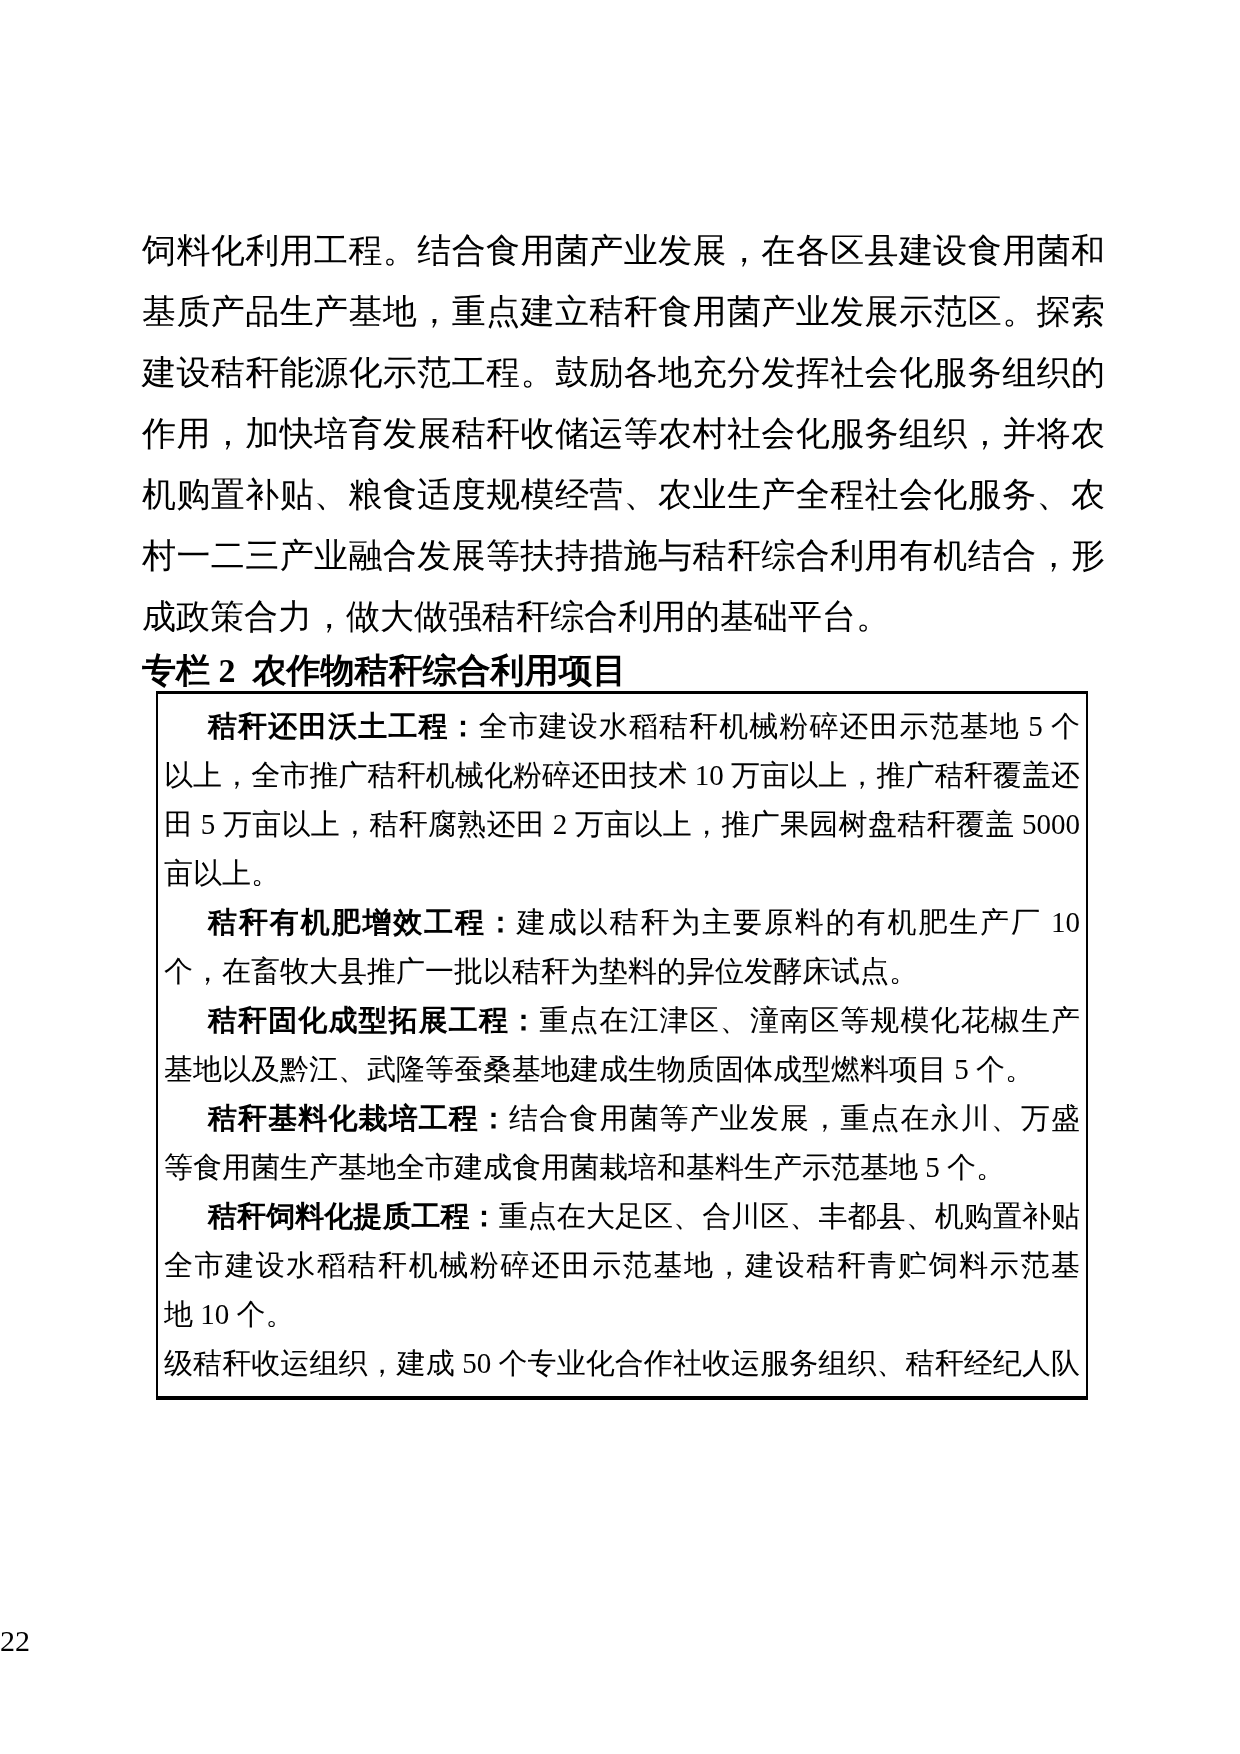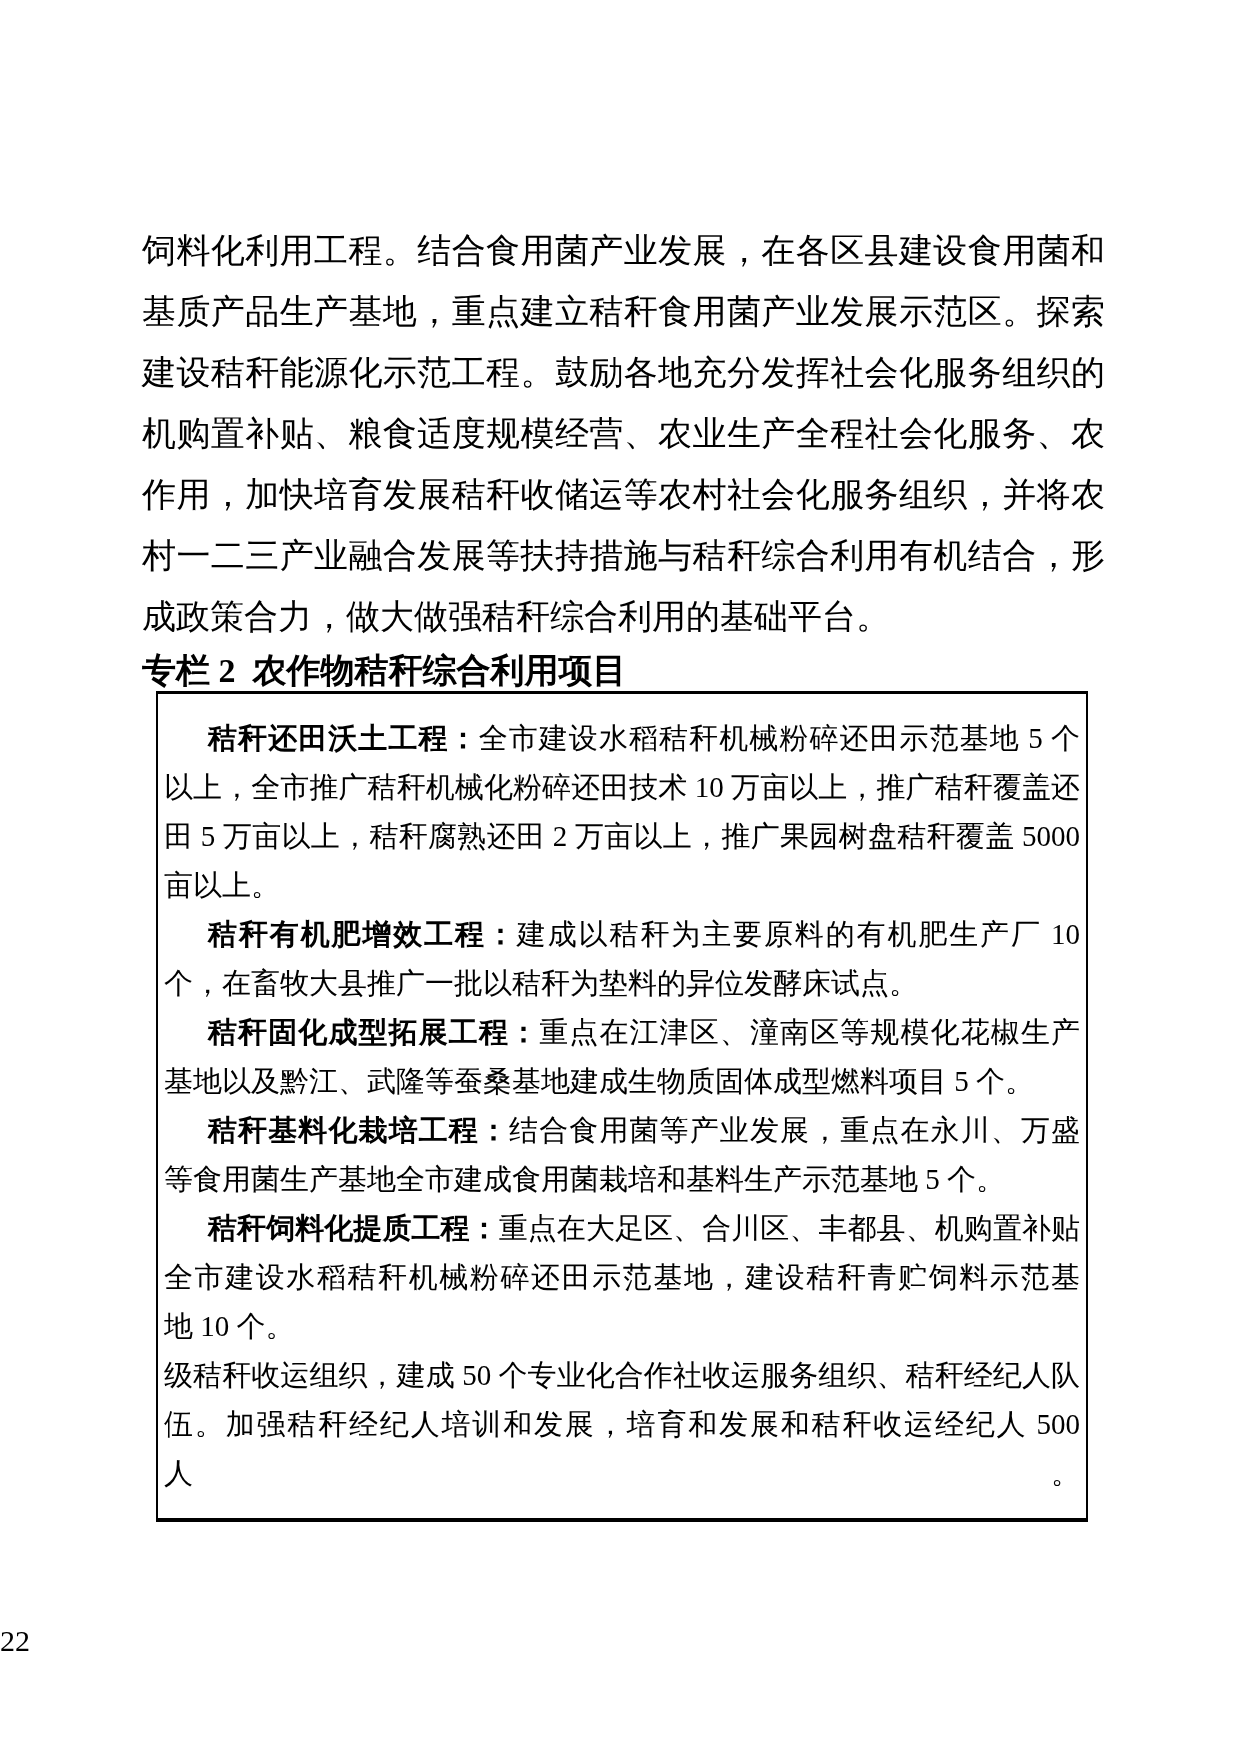--- a/index.html
+++ b/index.html
@@ -43,21 +43,21 @@
 
   
   .cbox {
     box-sizing: border-box;
     margin-left: 14px;
     margin-top: 1px;
     width: 932px;
     border: 2px solid #000;
     border-top-width: 3px;
     border-bottom-width: 4px;
-    padding: 20px 6px;
+    padding: 8px 6px;
   }
   .bline {
     font-size: 29px;
     line-height: 49px;
     text-align: justify;
     text-align-last: justify;
   }
   .bline.nofill { text-align-last: auto; }
   .bline.indent { text-indent: 44px; }
   .bline b { font-weight: bold; }
@@ -74,41 +74,40 @@
 </style>
 </head>
 <body>
 
 <div class="page">
 
   <div class="main-text">
     <div class="mline">饲料化利用工程。结合食用菌产业发展，在各区县建设食用菌和</div>
     <div class="mline">基质产品生产基地，重点建立秸秆食用菌产业发展示范区。探索</div>
     <div class="mline">建设秸秆能源化示范工程。鼓励各地充分发挥社会化服务组织的</div>
+    <div class="mline">作用，加快培育发展秸秆收储运等农村社会化服务组织，并将农</div>
     <div class="mline">机购置补贴、粮食适度规模经营、农业生产全程社会化服务、农</div>
-    <div class="mline">作用，加快培育发展秸秆收储运等农村社会化服务组织，并将农</div>
     <div class="mline">村一二三产业融合发展等扶持措施与秸秆综合利用有机结合，形</div>
     <div class="mline nofill">成政策合力，做大做强秸秆综合利用的基础平台。</div>
 
     <div class="box-title">专栏 2  农作物秸秆综合利用项目</div>
 
     <div class="cbox">
       <div class="bline indent"><b>秸秆还田沃土工程：</b><span>全市建设水稻秸秆机械粉碎还田示范基地 5 个</span></div>
       <div class="bline">以上，全市推广秸秆机械化粉碎还田技术 10 万亩以上，推广秸秆覆盖还</div>
       <div class="bline">田 5 万亩以上，秸秆腐熟还田 2 万亩以上，推广果园树盘秸秆覆盖 5000</div>
       <div class="bline nofill">亩以上。</div>
       <div class="bline indent"><b>秸秆有机肥增效工程：</b><span>建成以秸秆为主要原料的有机肥生产厂 10</span></div>
       <div class="bline nofill">个，在畜牧大县推广一批以秸秆为垫料的异位发酵床试点。</div>
       <div class="bline indent"><b>秸秆固化成型拓展工程：</b><span>重点在江津区、潼南区等规模化花椒生产</span></div>
       <div class="bline nofill">基地以及黔江、武隆等蚕桑基地建成生物质固体成型燃料项目 5 个。</div>
       <div class="bline indent"><b>秸秆基料化栽培工程：</b><span>结合食用菌等产业发展，重点在永川、万盛</span></div>
       <div class="bline nofill">等食用菌生产基地全市建成食用菌栽培和基料生产示范基地 5 个。</div>
       <div class="bline indent"><b>秸秆饲料化提质工程：</b><span>重点在大足区、合川区、丰都县、机购置补贴</span></div>
       <div class="bline">全市建设水稻秸秆机械粉碎还田示范基地，建设秸秆青贮饲料示范基</div>
       <div class="bline nofill">地 10 个。</div>
       <div class="bline">级秸秆收运组织，建成 50 个专业化合作社收运服务组织、秸秆经纪人队</div>
-      <div class="bline">伍。加强秸秆经纪人培训和发展，培育和发展和秸秆收运经纪人 500 人。</div>
     </div>
   </div>
 
   <div class="page-number">22</div>
 
 </div>
 
 </body></html>

